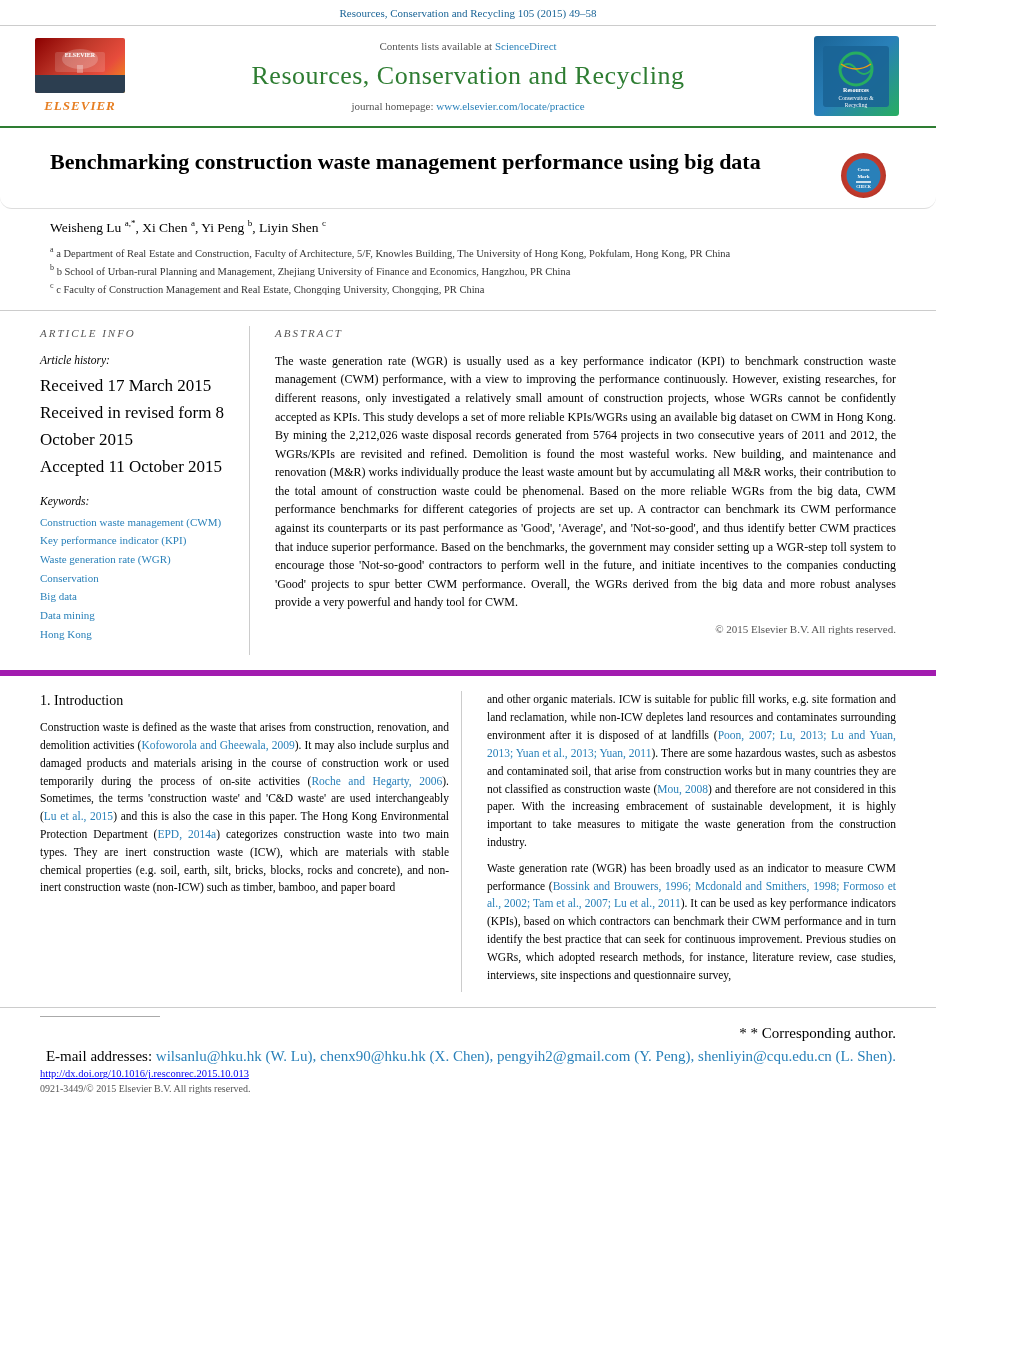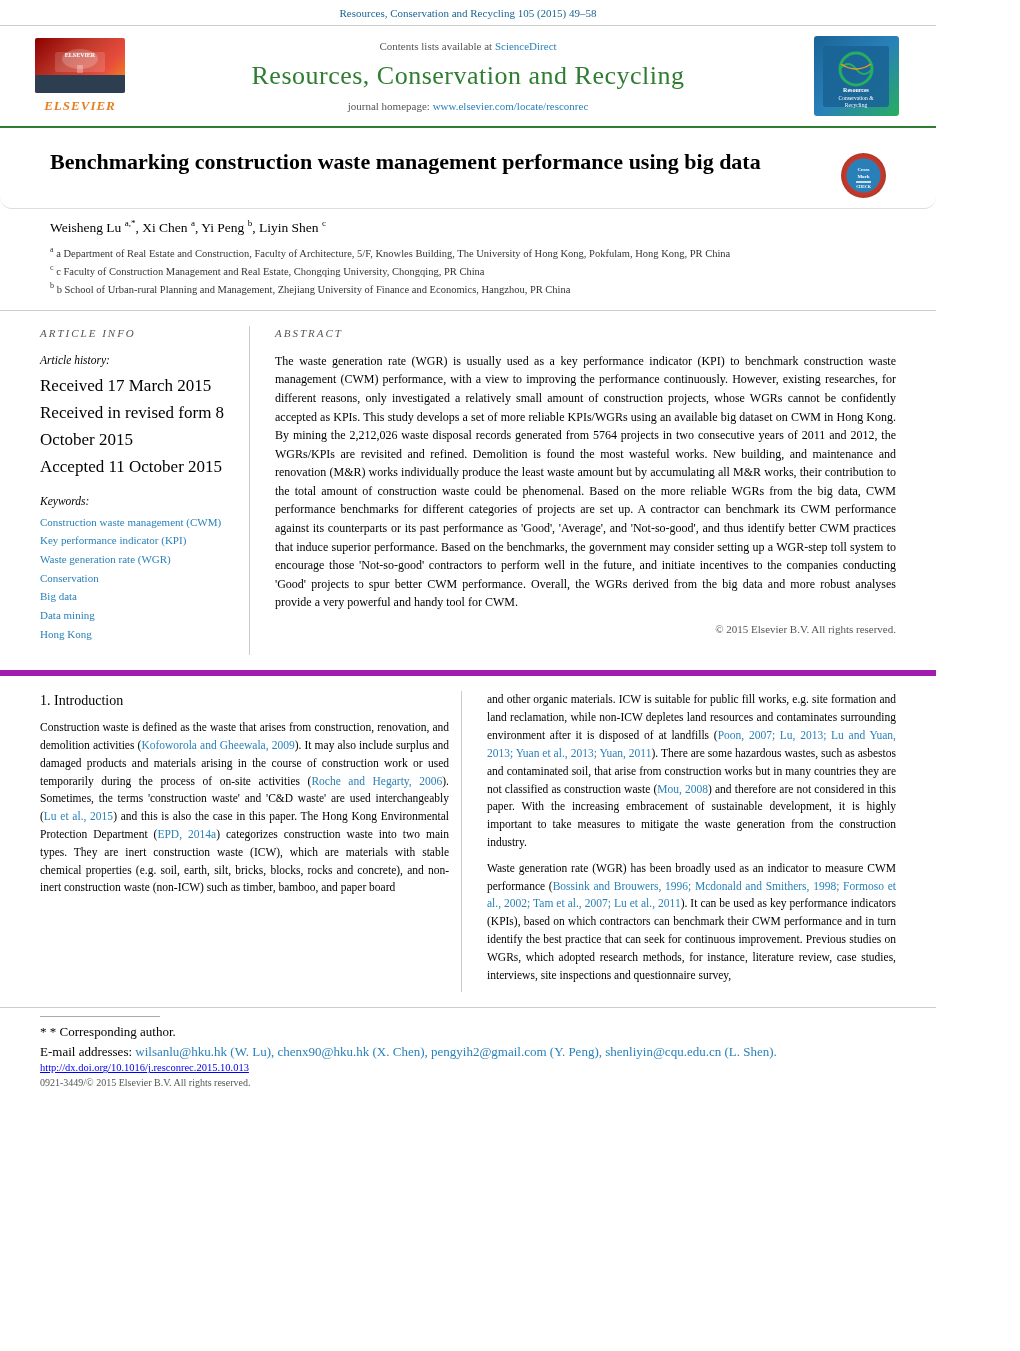--- a/index.html
+++ b/index.html
@@ -267,22 +267,23 @@
     }
 
     
     .footnote-section {
       border-top: 1px solid #ccc;
       padding: 8px 40px 4px;
       font-size: 10.5px;
       color: #000;
     }
     .footnote-line {
-      font-size: 13px;
+      font-size: 15px;
       line-height: 1.5;
+      text-align: right;
     }
     .doi-line {
       color: #2980b9;
       font-size: 10.5px;
     }
     .issn-line {
       font-size: 10px;
       color: #555;
     }
   </style>
@@ -310,21 +311,21 @@
     </div>
 
     <div class="journal-center">
       <div class="contents-line">
         <span>Contents lists available at</span>
         <a href="#">ScienceDirect</a>
       </div>
       <div class="journal-title">Resources, Conservation and Recycling</div>
       <div class="journal-homepage">
         <span>journal homepage:</span>
-        <a href="#">www.elsevier.com/locate/resconrec</a>
+        <a href="#">www.elsevier.com/locate/practice</a>
       </div>
     </div>
 
     <div class="journal-logo-right">
       <div class="logo-img">
         <svg width="70" height="65" viewBox="0 0 70 65">
           <rect x="2" y="2" width="66" height="61" rx="3" fill="#1a6496" opacity="0.9"></rect>
           <circle cx="35" cy="25" r="16" fill="none" stroke="#27ae60" stroke-width="3"></circle>
           <path d="M19 25 Q27 15 35 25 Q43 35 51 25" fill="none" stroke="#27ae60" stroke-width="2"></path>
           <path d="M20 20 Q35 30 50 20" fill="none" stroke="#f39c12" stroke-width="1.5"></path>
@@ -353,24 +354,24 @@
     <div class="authors-line">
       Weisheng Lu <sup>a,*</sup>, Xi Chen <sup>a</sup>, Yi Peng <sup>b</sup>, Liyin Shen <sup>c</sup>
     </div>
   </div>
 
   <div class="affiliations-section">
     <div class="affiliation">
       <sup>a</sup> <span>a Department of Real Estate and Construction, Faculty of Architecture, 5/F, Knowles Building, The University of Hong Kong, Pokfulam, Hong Kong, PR China</span>
     </div>
     <div class="affiliation">
+      <sup>b</sup> <span>b School of Urban-rural Planning and Management, Zhejiang University of Finance and Economics, Hangzhou, PR China</span>
+    </div>
+    <div class="affiliation">
       <sup>c</sup> <span>c Faculty of Construction Management and Real Estate, Chongqing University, Chongqing, PR China</span>
-    </div>
-    <div class="affiliation">
-      <sup>b</sup> <span>b School of Urban-rural Planning and Management, Zhejiang University of Finance and Economics, Hangzhou, PR China</span>
     </div>
   </div>
 
   <div class="two-col-layout">
 
     <div class="article-info-col">
       <div class="section-label">ARTICLE   INFO</div>
 
       <div class="info-subsection">
         <div class="info-subsection-title">Article history:</div>

